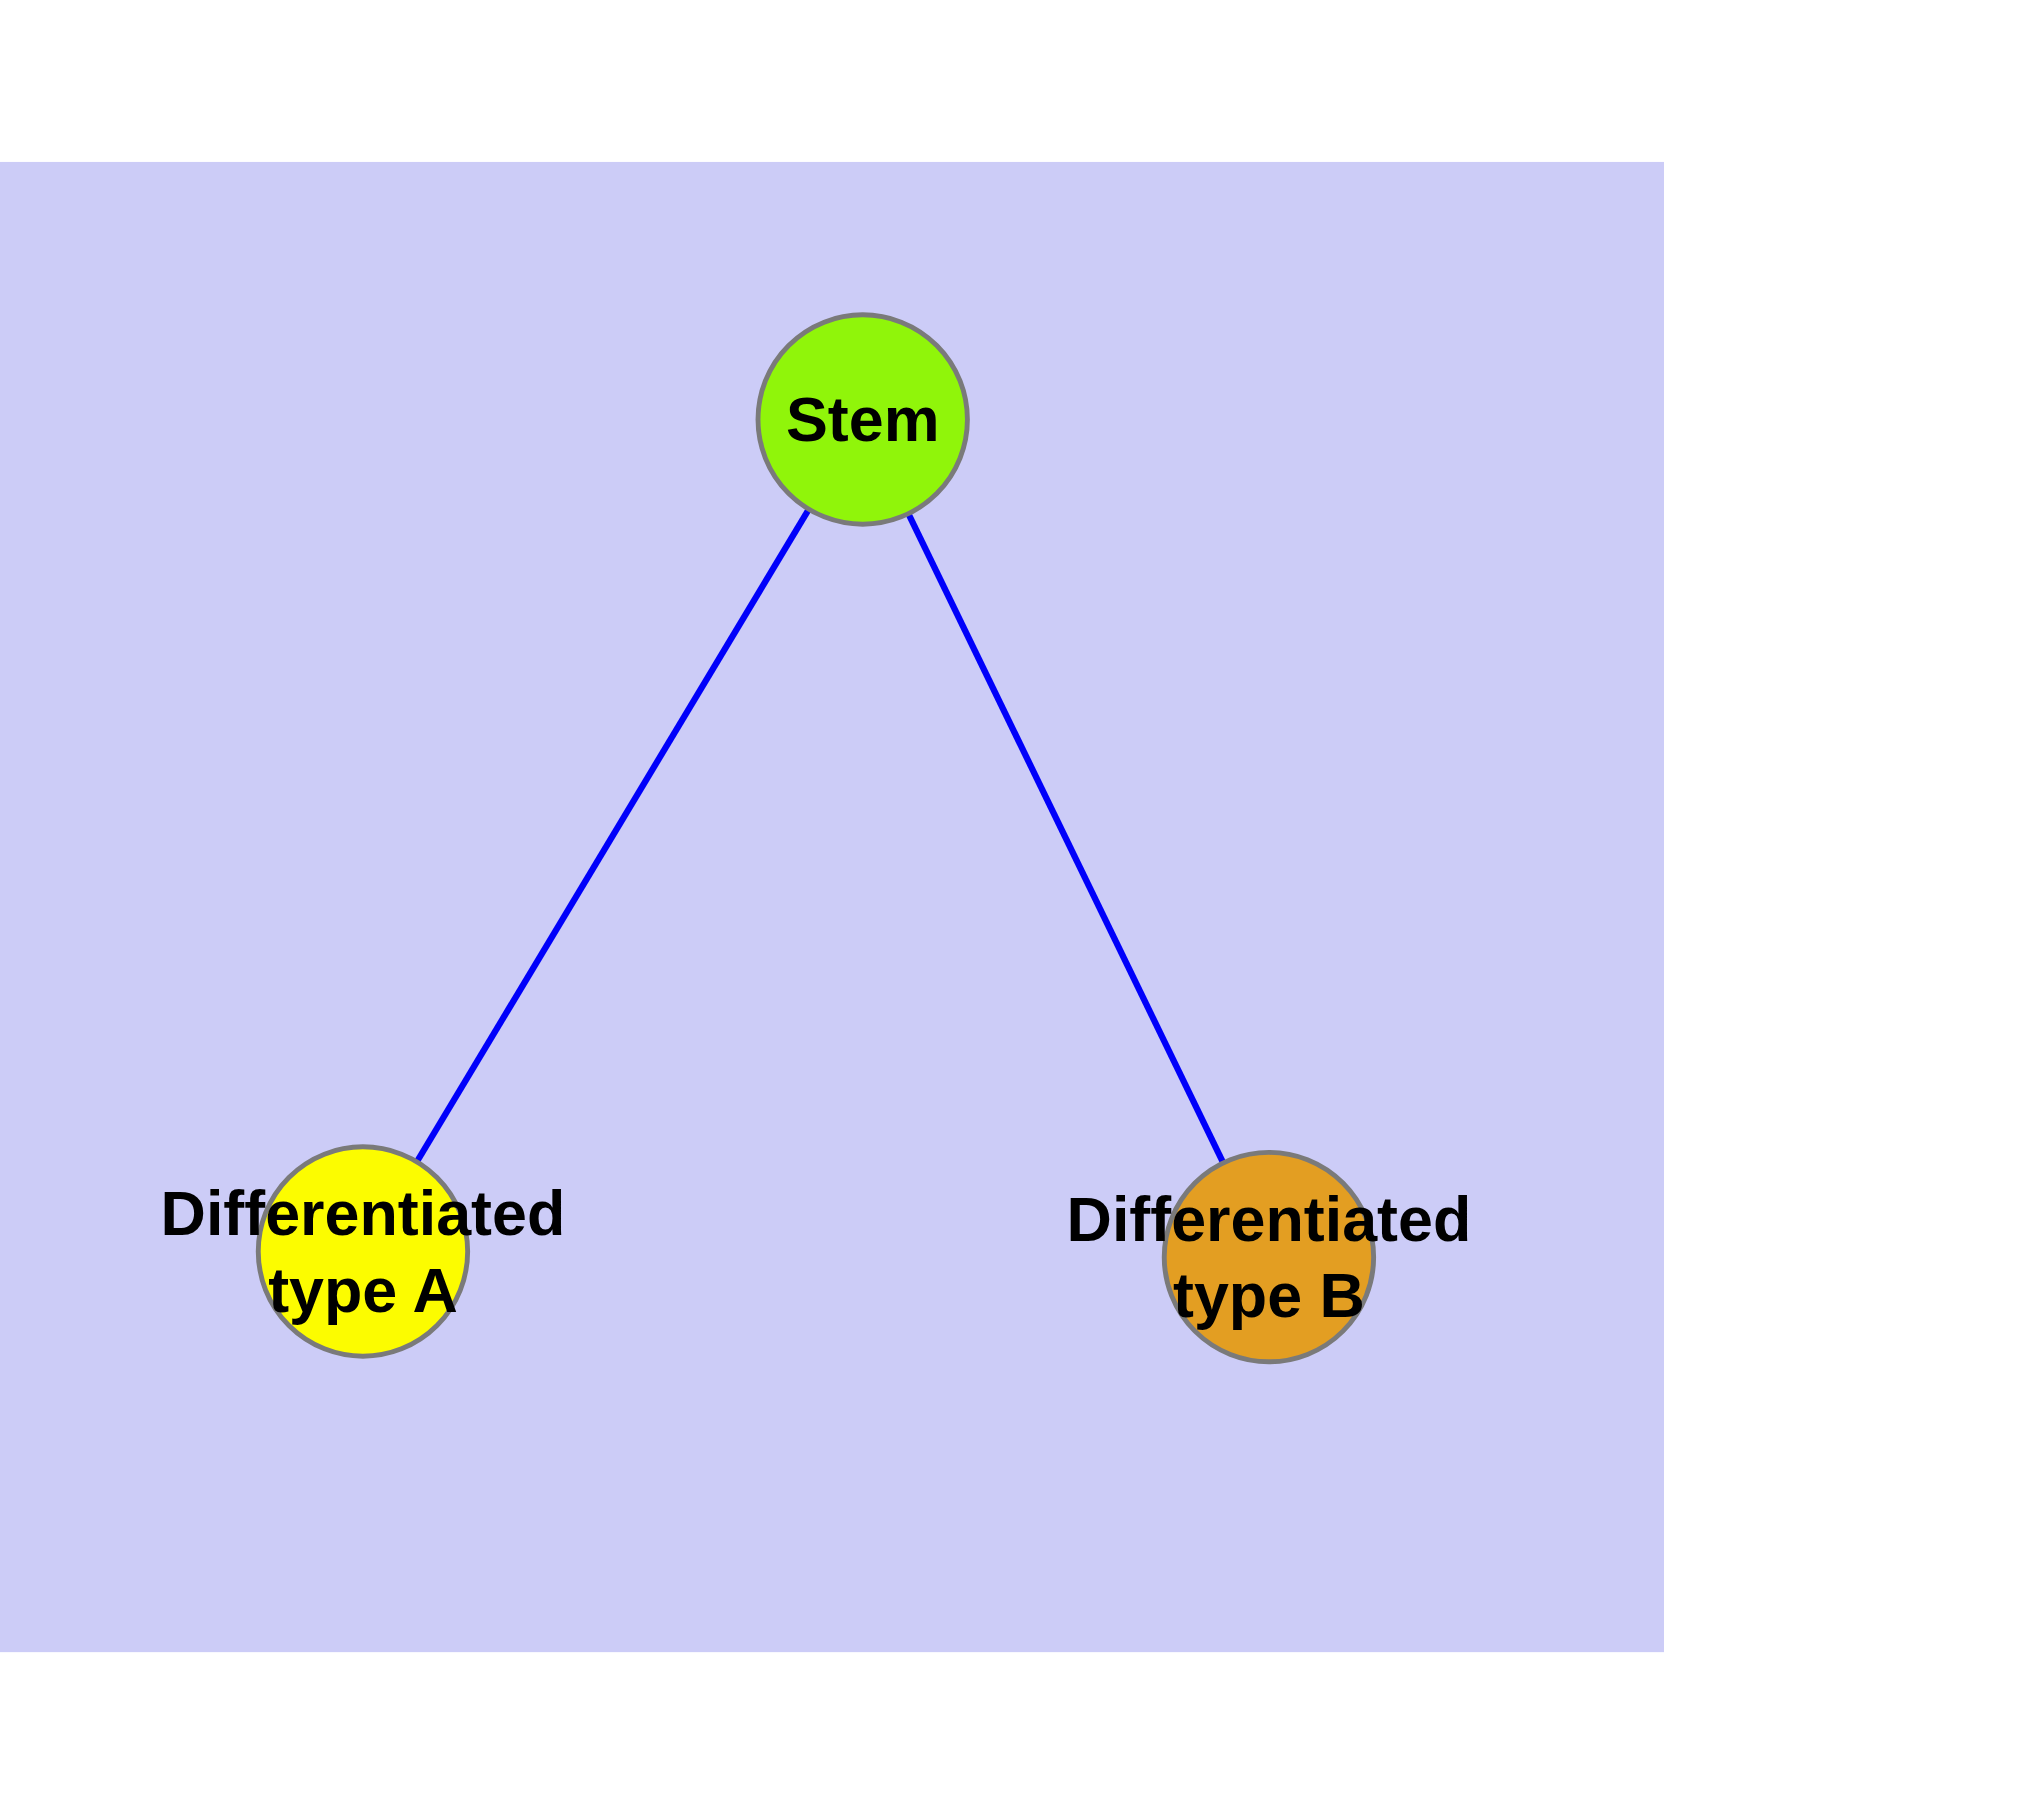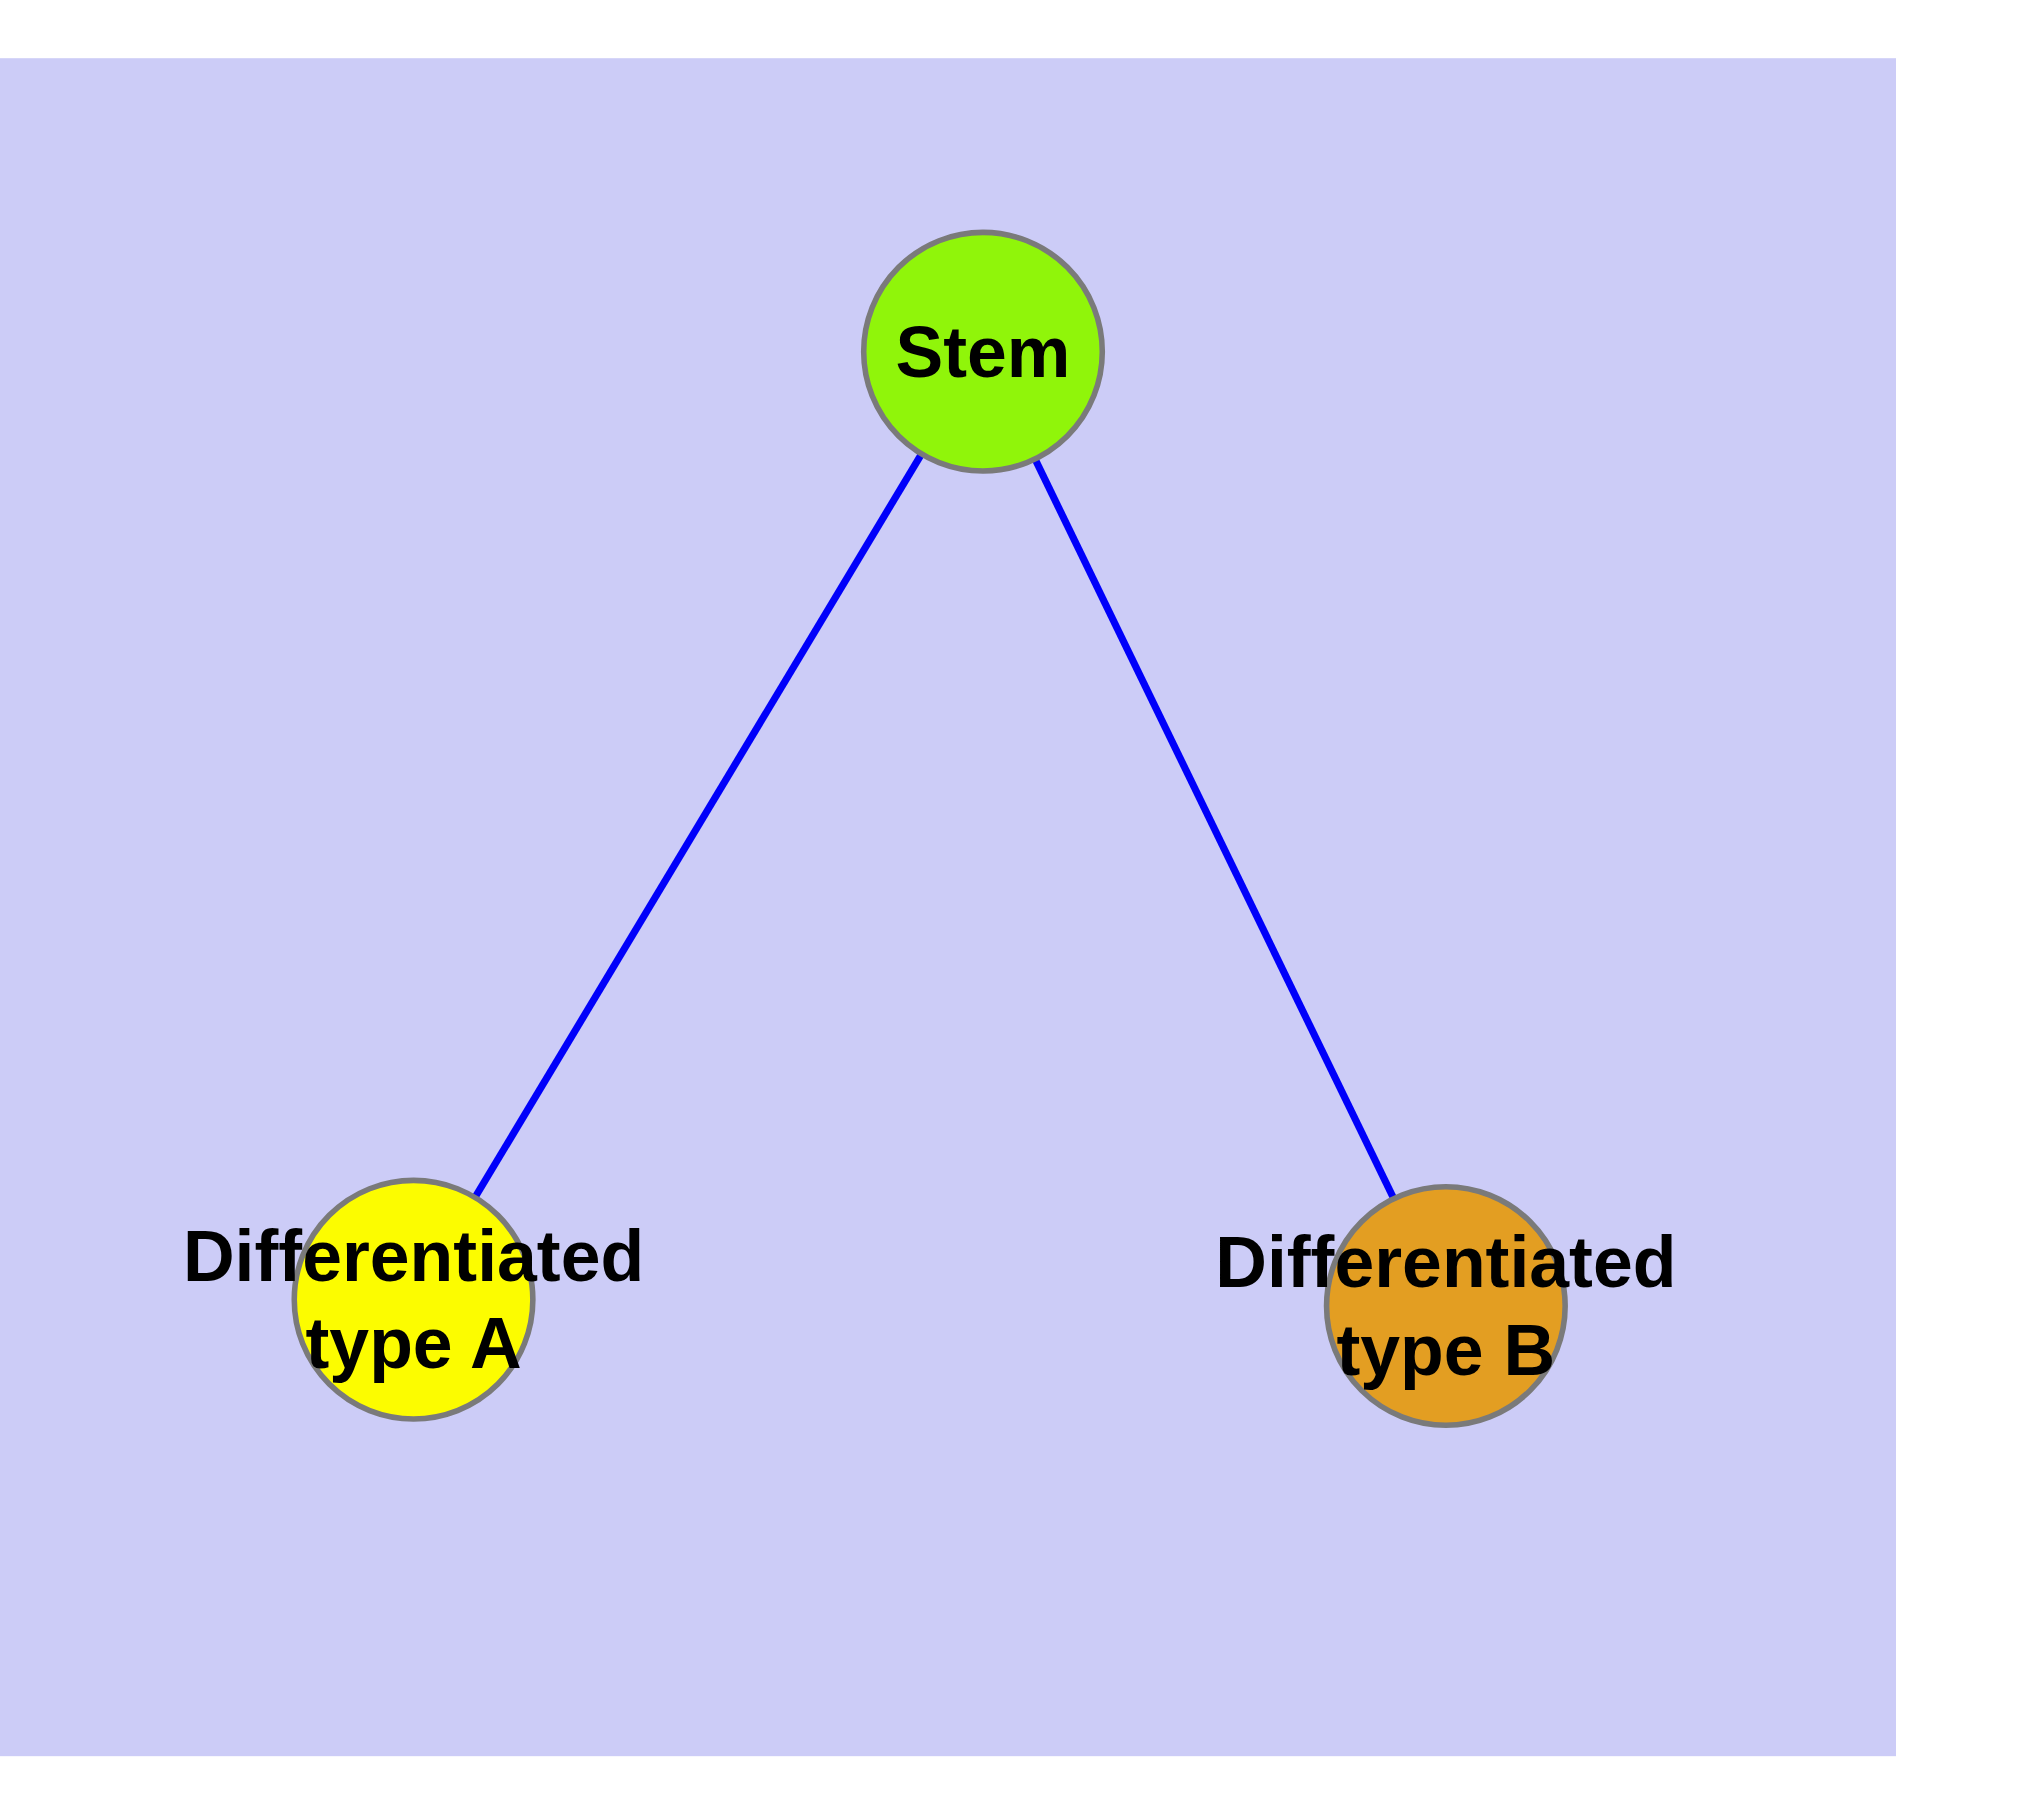--- a/index.html
+++ b/index.html
@@ -2,21 +2,21 @@
 <html style="font-size:13.6px"><head>
 <meta charset="utf-8">
 <style>
   html, body {
     margin: 0;
     padding: 0;
     background: #ffffff;
     font-family: "Liberation Sans", sans-serif;
   }
   .canvas-wrap {
-    width: 1896px;
+    width: 1664px;
     height: 1812px;
     position: relative;
   }
   svg {
     display: block;
     width: 100%;
     height: 100%;
   }
   .node-circle {
     stroke-width: 7px;

